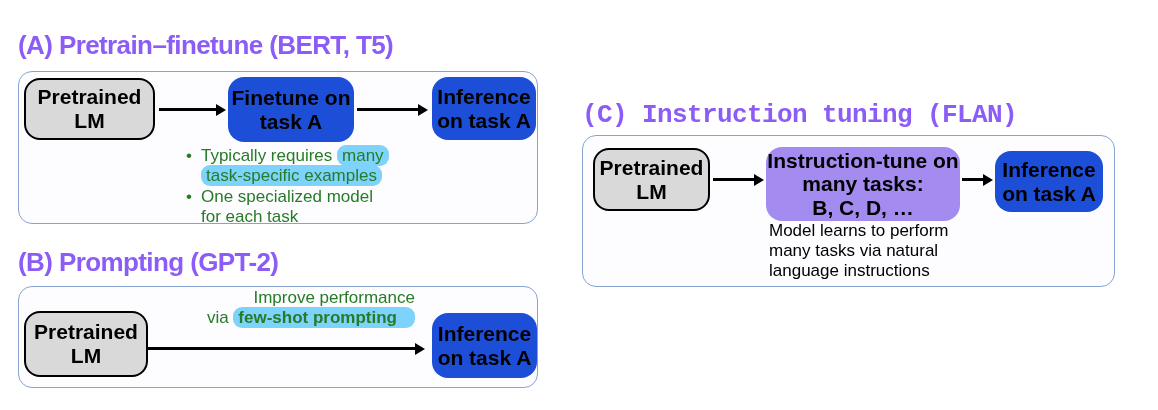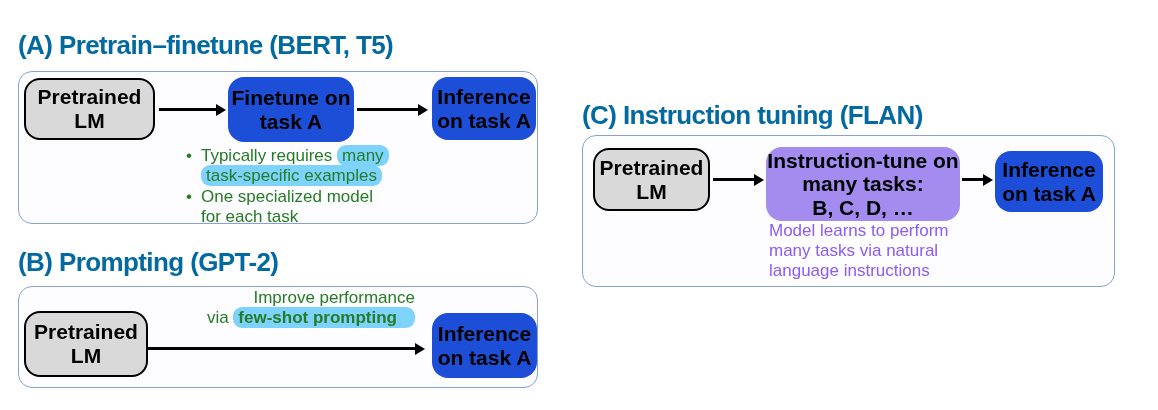--- a/index.html
+++ b/index.html
@@ -8,21 +8,21 @@
     width: 1158px;
     height: 410px;
     background: #ffffff;
     font-family: "Liberation Sans", sans-serif;
     overflow: hidden;
   }
   .panel-title {
     position: absolute;
     font-size: 26px;
     font-weight: bold;
-    color: #0369a1;
+    color: #8b5cf6;
     letter-spacing: -0.6px;
     white-space: nowrap;
   }
   .panel {
     position: absolute;
     border: 1.6px solid #87a3cf;
     border-radius: 14px;
     background: #fdfcff;
     box-sizing: border-box;
   }
@@ -72,21 +72,21 @@
     padding: 1px 5px;
     color: inherit;
     -webkit-box-decoration-break: clone;
     box-decoration-break: clone;
   }
   mark.hl-wide { padding-right: 18px; font-weight: bold; }
   .bullet-item { display: flex; gap: 9px; margin-bottom: 1px; }
   .bullet-dot  { flex: 0 0 auto; }
   .blue-caption {
     position: absolute;
-    color: #8b5cf6;
+    color: #000000;
     font-size: 17px;
     line-height: 1.18;
     white-space: pre-line;
   }
 </style>
 </head>
 <body>
 
 <div class="stage">
 
@@ -134,21 +134,21 @@
   <div class="green-note" style="left:163px; top:288px; width:252px; text-align:right;">
     <span class="bline">Improve performance</span>
     <span class="bline"><span>via </span><mark class="hl hl-wide">few-shot prompting</mark></span>
   </div>
 
   <div class="arrow" style="left:146px; top:347px; width:270px;"></div>
 
   <div class="node blue" style="left:432px; top:313px; width:105px; height:65px;">Inference
 on task A</div>
 
-  <div class="panel-title" style="left:582px; top:100px;">(C) Instruction tuning (FLAN)</div>
+  <div class="panel-title" style="left:582px; top:100px;font-family:Liberation Mono, monospace;">(C) Instruction tuning (FLAN)</div>
 
   <div class="panel" style="left:582px; top:135px; width:533px; height:152px;"></div>
 
   <div class="node gray" style="left:593px; top:148px; width:117px; height:63px;">Pretrained
 LM</div>
 
   <div class="arrow" style="left:713px; top:178px; width:42px;"></div>
 
   <div class="node purple" style="left:766px; top:147px; width:194px; height:74px;">Instruction-tune on
 many tasks:

